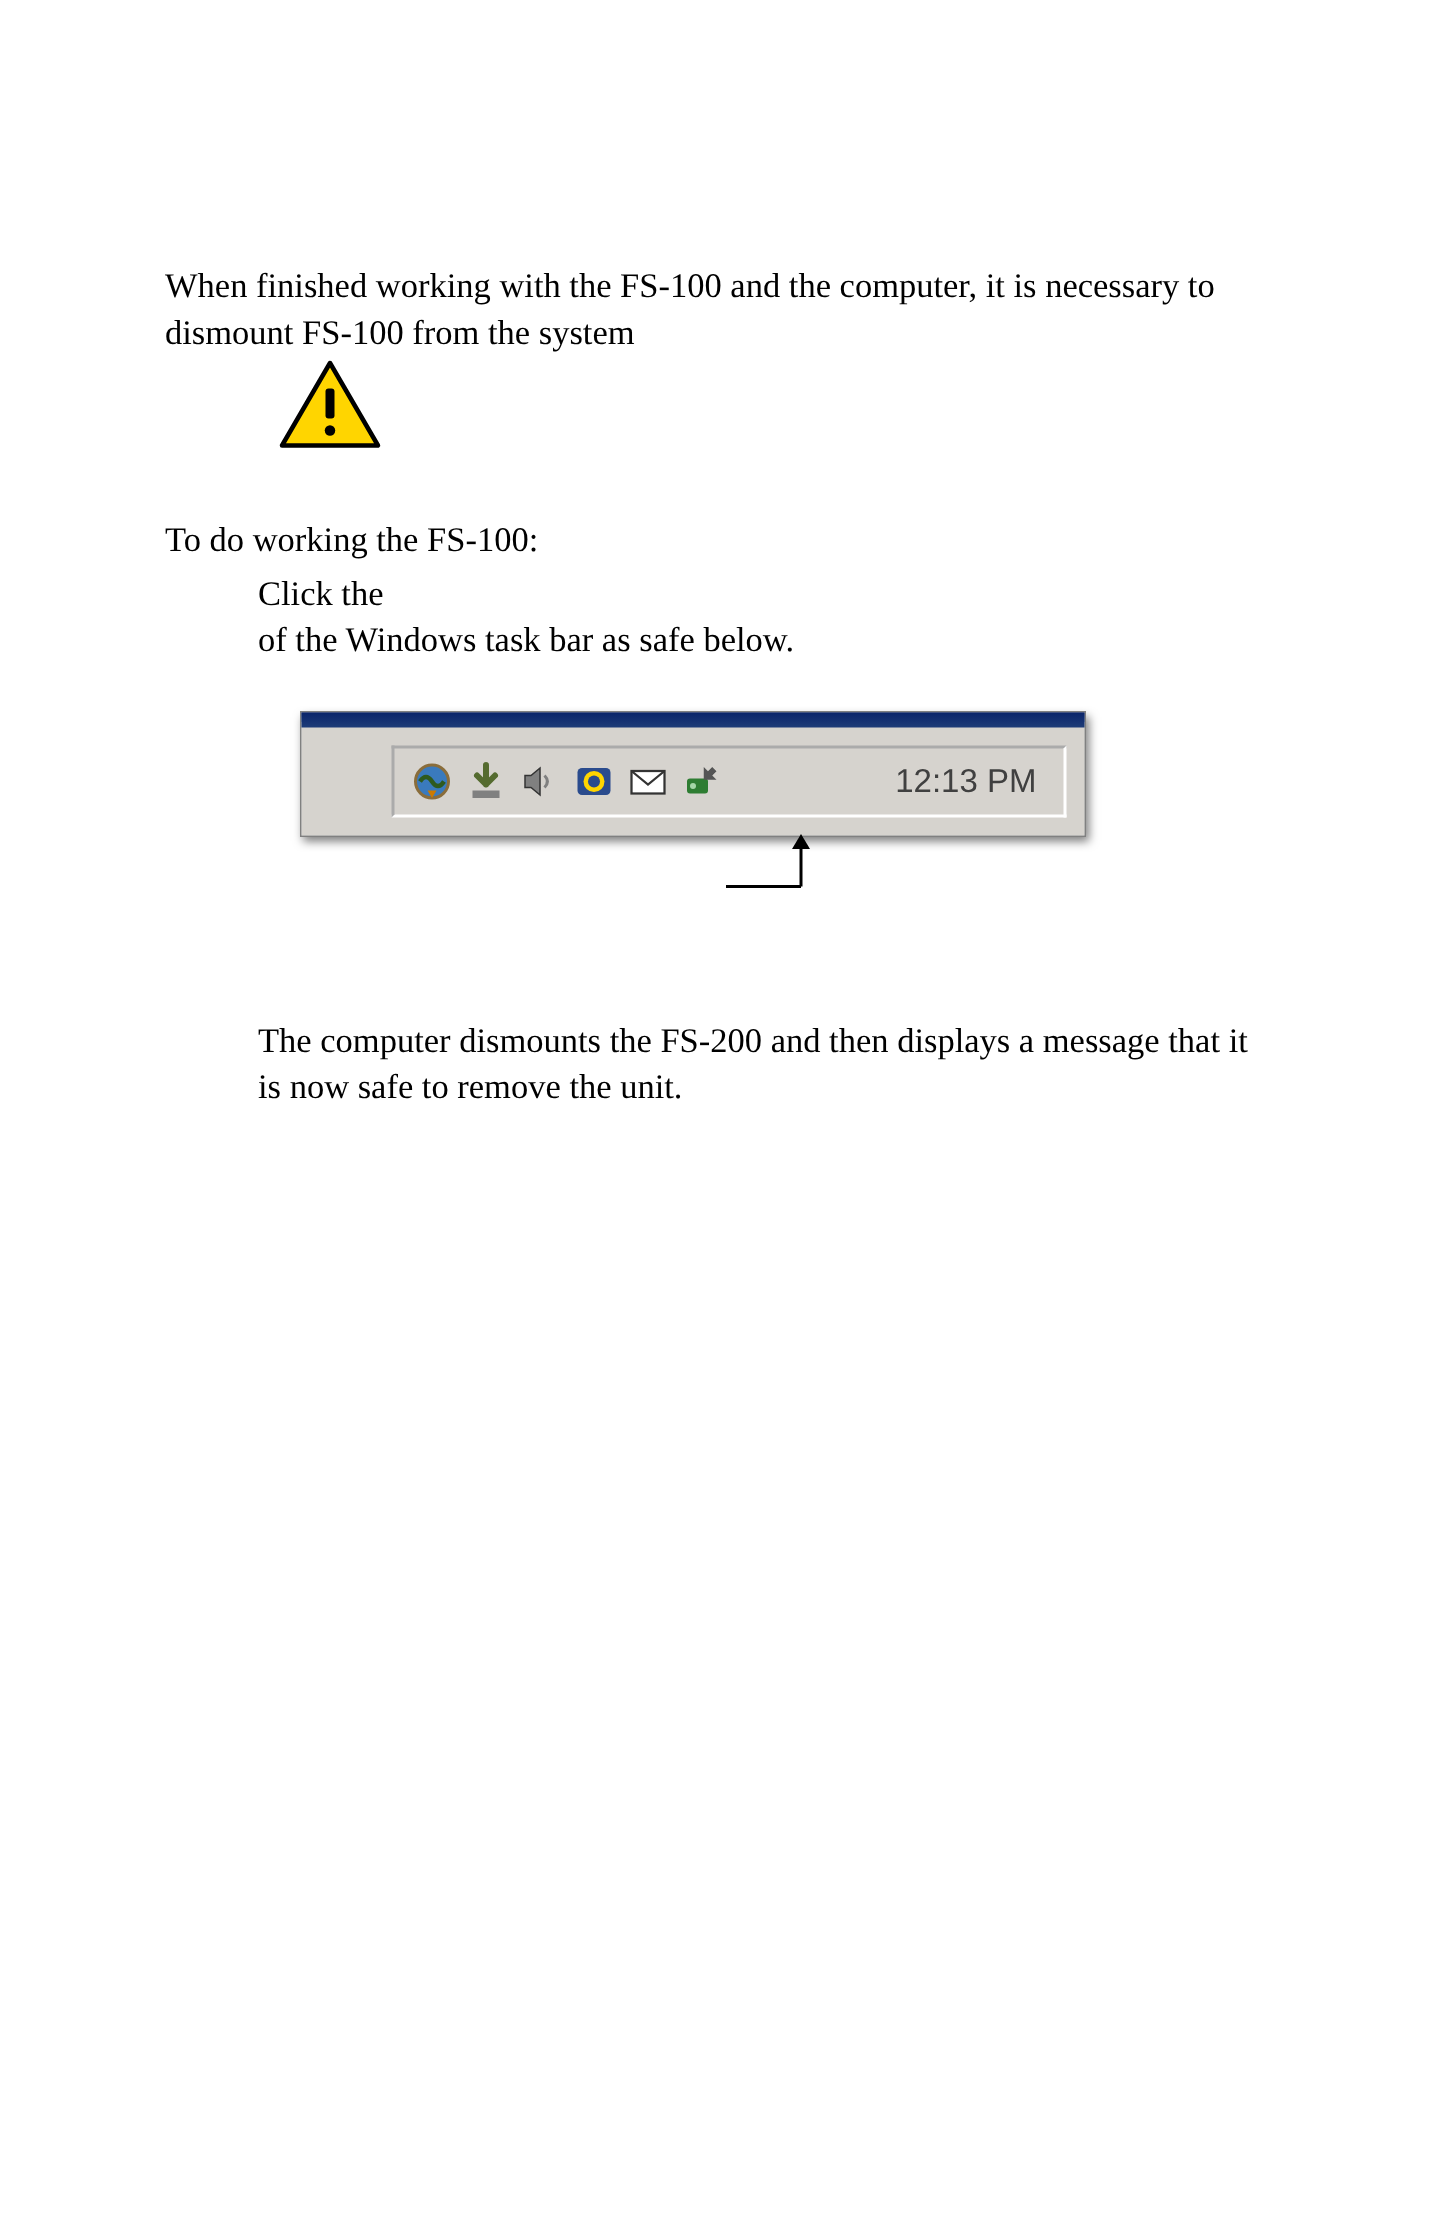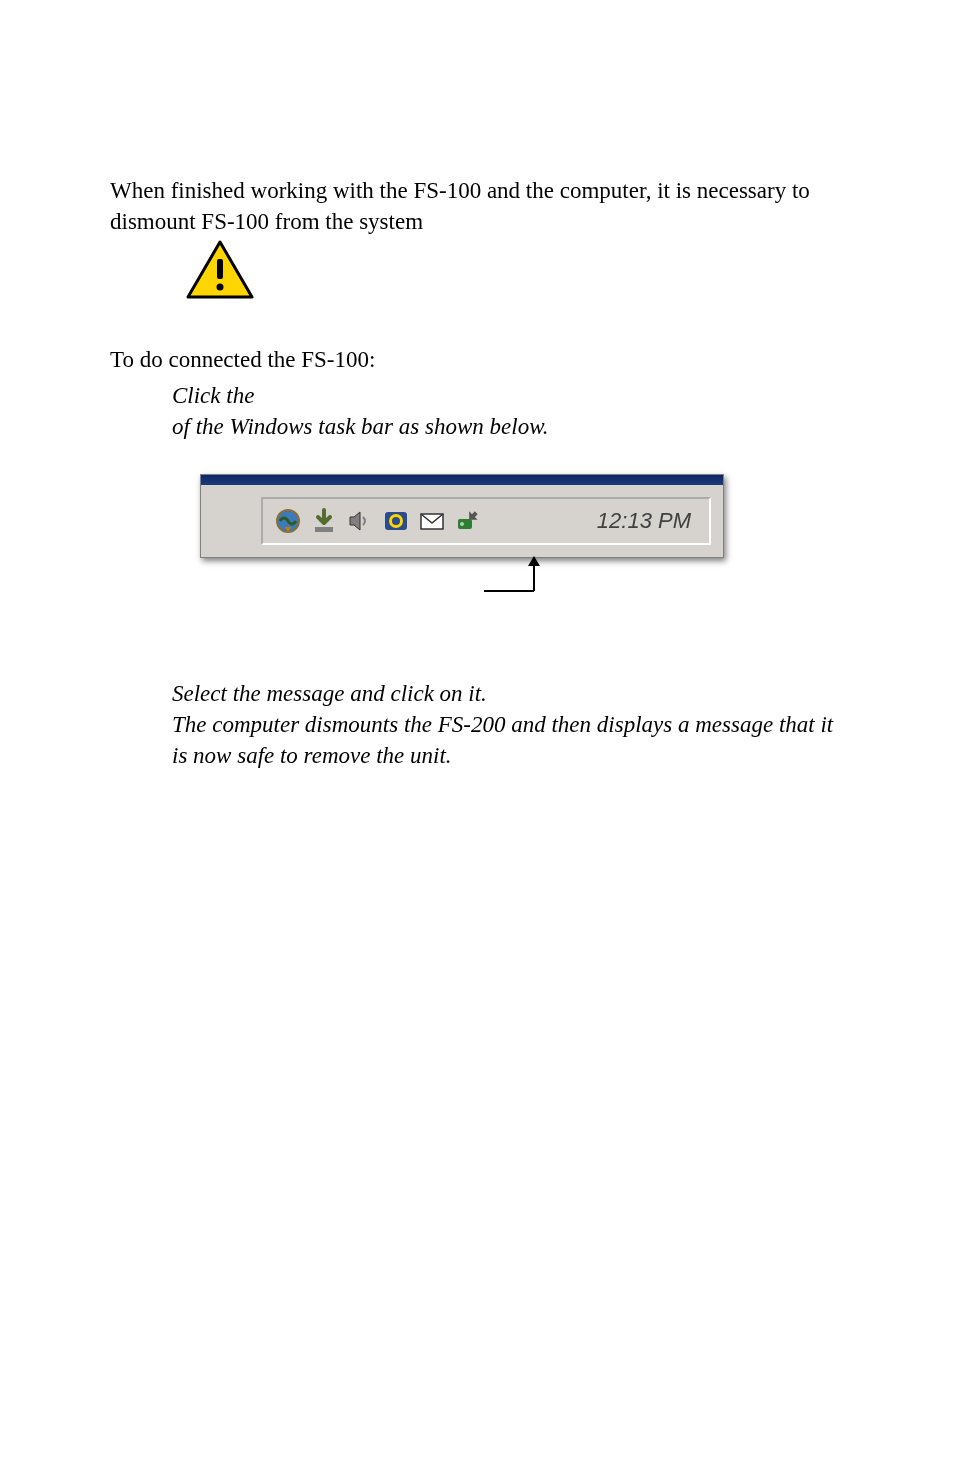--- a/index.html
+++ b/index.html
@@ -25,21 +25,20 @@
       margin-bottom: 35px;
     }
     .warning-triangle {
       display: inline-block;
     }
     .step-heading {
       margin-bottom: 5px;
     }
     .indented {
       margin-left: 62px;
-      font-style: italic;
     }
     .step1-line1 {
       display: flex;
     }
     .step1-click {
       white-space: nowrap;
     }
     .step1-gap {
       width: 245px;
       display: inline-block;
@@ -112,28 +111,28 @@
 <div class="warning-block">
   <span class="warning-triangle">
     <svg width="70" height="62" viewBox="0 0 70 62">
       <polygon points="35,3 67,58 3,58" fill="#ffd500" stroke="#000000" stroke-width="3" stroke-linejoin="round"></polygon>
       <rect x="32" y="20" width="6" height="20" rx="2" fill="#000000"></rect>
       <circle cx="35" cy="48" r="3.5" fill="#000000"></circle>
     </svg>
   </span>
 </div>
 
-<p class="step-heading">To do connected the FS-100:</p>
+<p class="step-heading">To do working the FS-100:</p>
 
 <div class="indented">
   <div class="step1-line1">
     <span class="step1-click">Click the</span>
     <span class="step1-gap"></span>
   </div>
-  <div>of the Windows task bar as shown below.</div>
+  <div>of the Windows task bar as safe below.</div>
 </div>
 
 <div class="taskbar-wrap indented">
   <div class="taskbar-outer">
     <div class="taskbar-top-blue"></div>
     <div class="taskbar-tray">
       <div class="tray-icons">
         <span class="tray-icon">
           <svg width="28" height="28" viewBox="0 0 28 28">
             <circle cx="14" cy="14" r="11" fill="#3a7abd" stroke="#8a6d3b" stroke-width="2"></circle>
@@ -180,15 +179,14 @@
   <div class="arrow-indicator">
     <svg class="arrow-up-svg" width="90" height="42" viewBox="0 0 90 42">
       <line x1="50" y1="5" x2="50" y2="35" stroke="#000" stroke-width="2"></line>
       <polygon points="50,0 44,10 56,10" fill="#000"></polygon>
       <line x1="0" y1="35" x2="50" y2="35" stroke="#000" stroke-width="2"></line>
     </svg>
   </div>
 </div>
 
 <div class="indented">
-  <p class="para-block">Select the message and click on it.</p>
   <p class="para-block">The computer dismounts the FS-200 and then displays a message that it is now safe to remove the unit.</p>
 </div>
 
 </body></html>

